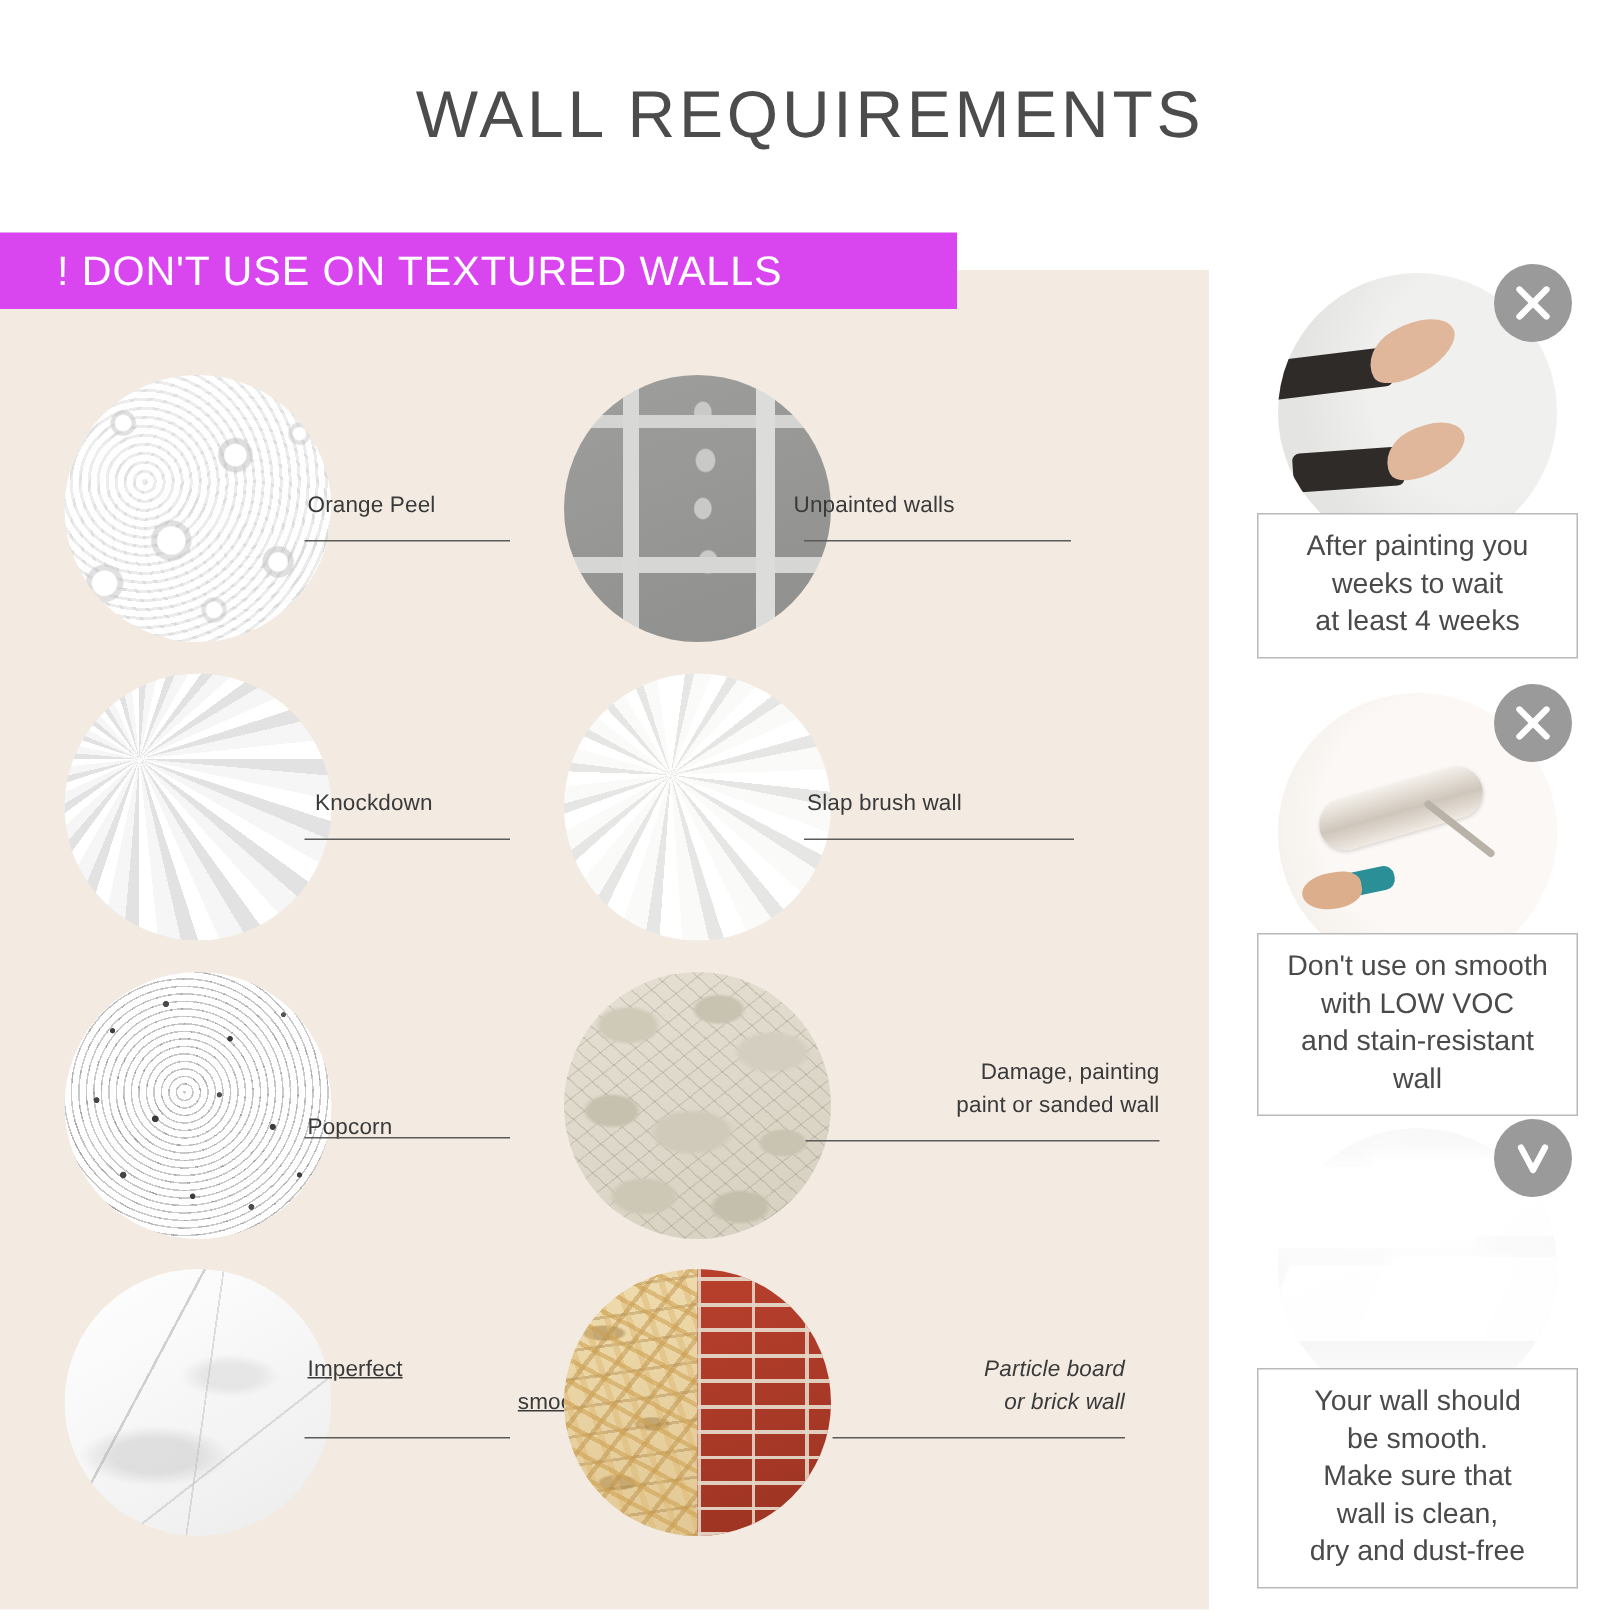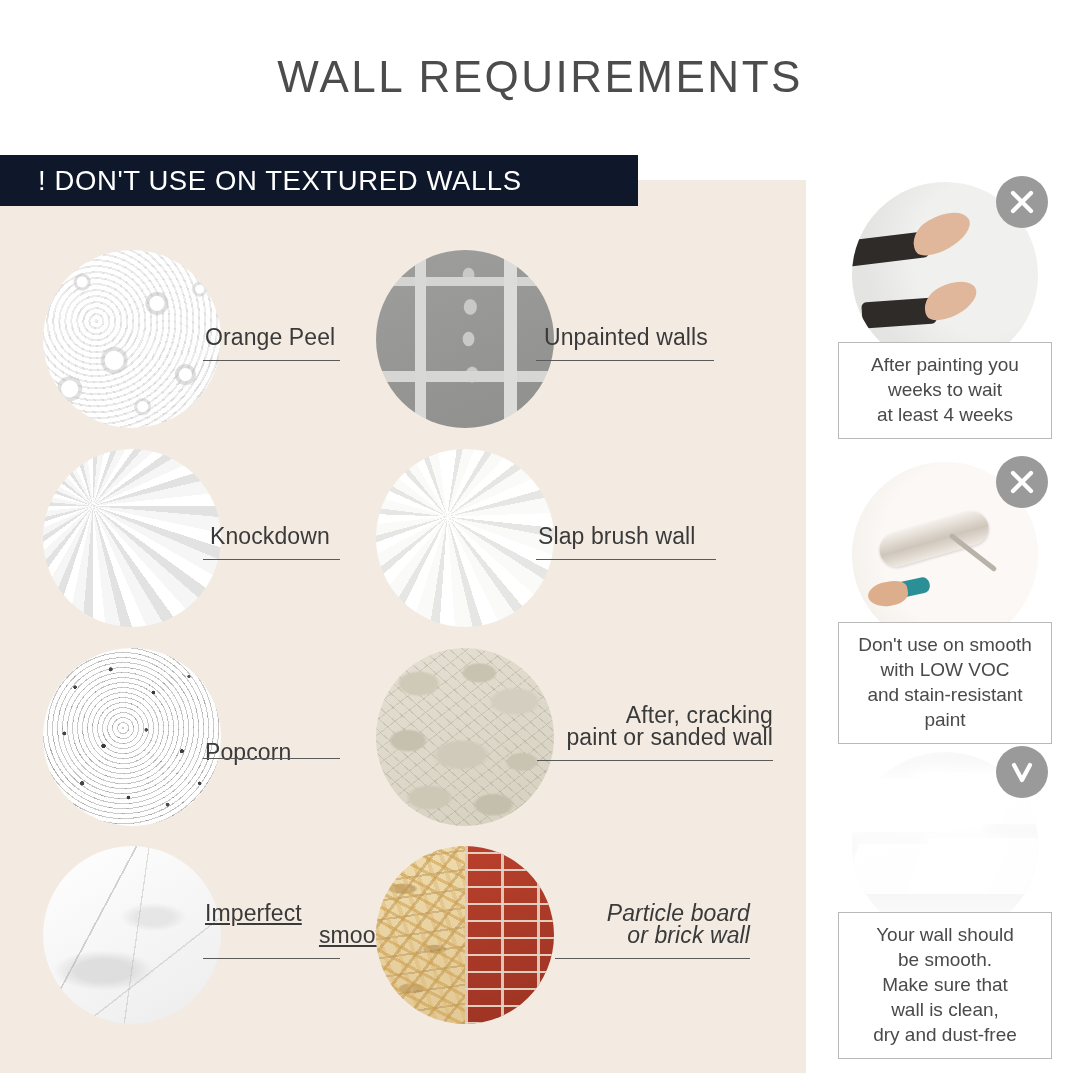--- a/index.html
+++ b/index.html
@@ -24,39 +24,39 @@
 
   
   .beige-panel {
     position: absolute; left: 0; top: 180px; width: 806px; height: 893px;
     background: #f3eae1;
   }
 
   
   .warn-bar {
     position: absolute; left: 0; top: 155px; width: 638px; height: 51px;
-    background: #0f172a;
+    background: #d946ef;
     display: flex; align-items: center;
   }
   .warn-bar-text {
     color: #ffffff; font-size: 27.5px; letter-spacing: 0.6px;
     font-weight: 400; padding-left: 38px; white-space: nowrap;
   }
 
   
   .tex-grid { position: absolute; left: 0; top: 180px; width: 806px; height: 893px; }
   .tex-item { position: absolute; width: 400px; height: 200px; }
   .tex-circle {
     position: absolute; left: 43px; top: 0; width: 178px; height: 178px;
     border-radius: 50%; overflow: hidden;
     background: #efefef;
   }
   .tex-label {
     position: absolute; left: 205px; top: -8px; width: 200px;
-    font-size: 23px; color: #3a3a3a; line-height: 22px;
+    font-size: 15px; color: #3a3a3a; line-height: 22px;
     letter-spacing: 0.1px;
   }
   .tex-label .ln { display: block; white-space: nowrap; }
   .tex-label.align-right { text-align: right; }
   .tex-underline {
     position: absolute; height: 1px; background: #5a5a5a;
   }
 
   
   .tx-orangepeel {
@@ -264,21 +264,21 @@
     <div class="tex-item" style="left:0px; top:70px;">
       <div class="tex-circle tx-orangepeel"></div>
       <div class="tex-label" style="left:205px; top:76px; width:190px;">
         <span class="ln">Orange Peel</span>
       </div>
       <div class="tex-underline" style="left:203px; top:110px; width:137px;"></div>
     </div>
 
     <div class="tex-item" style="left:333px; top:70px;">
       <div class="tex-circle tx-unpainted"></div>
-      <div class="tex-label" style="left:211px; top:76px; width:210px;">
+      <div class="tex-label" style="left:196px; top:76px; width:210px;">
         <span class="ln">Unpainted walls</span>
       </div>
       <div class="tex-underline" style="left:203px; top:110px; width:178px;"></div>
     </div>
 
     <div class="tex-item" style="left:0px; top:269px;">
       <div class="tex-circle tx-knockdown"></div>
       <div class="tex-label" style="left:210px; top:76px; width:190px;">
         <span class="ln">Knockdown</span>
       </div>
@@ -297,21 +297,21 @@
       <div class="tex-circle tx-popcorn"></div>
       <div class="tex-label" style="left:205px; top:93px; width:190px;">
         <span class="ln">Popcorn</span>
       </div>
       <div class="tex-underline" style="left:203px; top:110px; width:137px;"></div>
     </div>
 
     <div class="tex-item" style="left:333px; top:468px;">
       <div class="tex-circle tx-damage"></div>
       <div class="tex-label align-right" style="left:195px; top:56px; width:245px;">
-        <span class="ln">After, cracking</span>
+        <span class="ln">Damage, painting</span>
         <span class="ln">paint or sanded wall</span>
       </div>
       <div class="tex-underline" style="left:204px; top:112px; width:236px;"></div>
     </div>
 
     <div class="tex-item" style="left:0px; top:666px;">
       <div class="tex-circle tx-imperfect"></div>
       <div class="tex-label" style="left:205px; top:56px; width:190px;text-decoration:underline;">
         <span class="ln">Imperfect</span>
         <span class="ln" style="padding-left:18px;text-align:right;">smooth</span>
@@ -369,21 +369,21 @@
           <svg width="30" height="30" viewBox="0 0 30 30" aria-hidden="true">
             <line x1="6" y1="6" x2="24" y2="24" stroke="#ffffff" stroke-width="4.2" stroke-linecap="round"></line>
             <line x1="24" y1="6" x2="6" y2="24" stroke="#ffffff" stroke-width="4.2" stroke-linecap="round"></line>
           </svg>
         </div>
       </div>
       <div class="card-caption">
         <span class="ln">Don't use on smooth</span>
         <span class="ln">with LOW VOC</span>
         <span class="ln">and stain-resistant</span>
-        <span class="ln">paint</span>
+        <span class="ln">wall</span>
       </div>
     </div>
 
     <div class="side-card" style="top:752px;">
       <div class="card-photo-wrap">
         <div class="card-photo ph-window">
           <div class="lightpane lp1"></div>
           <div class="lightpane lp2"></div>
           <div class="lightpane lp3"></div>
           <div class="lightpane lp4"></div>

